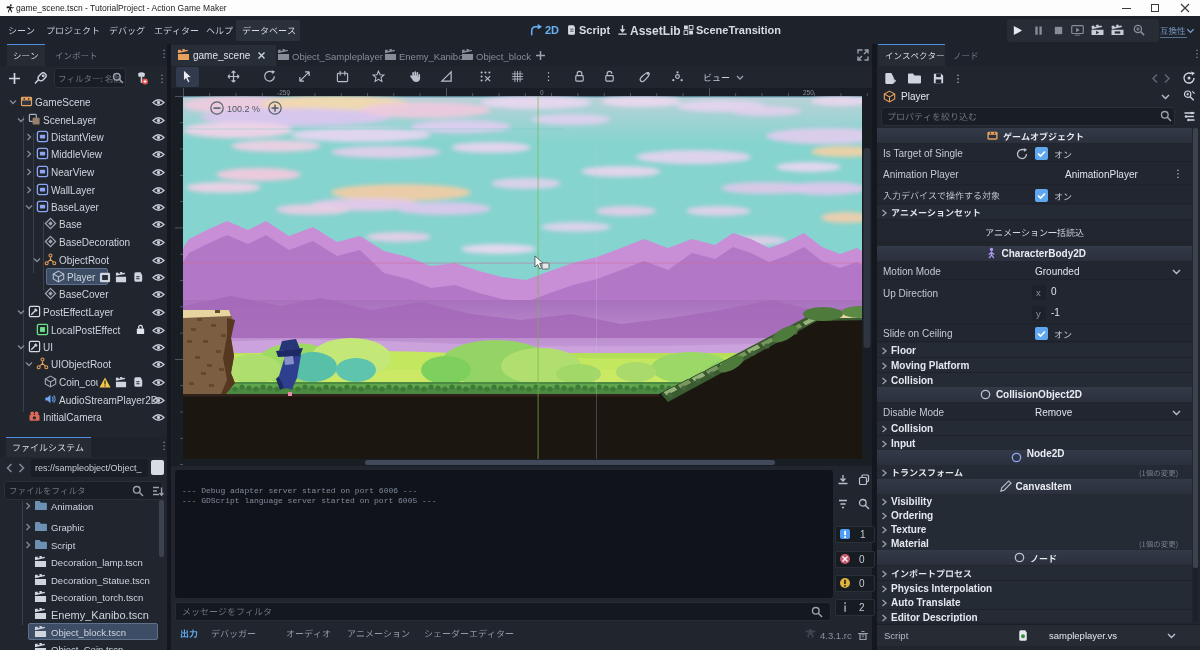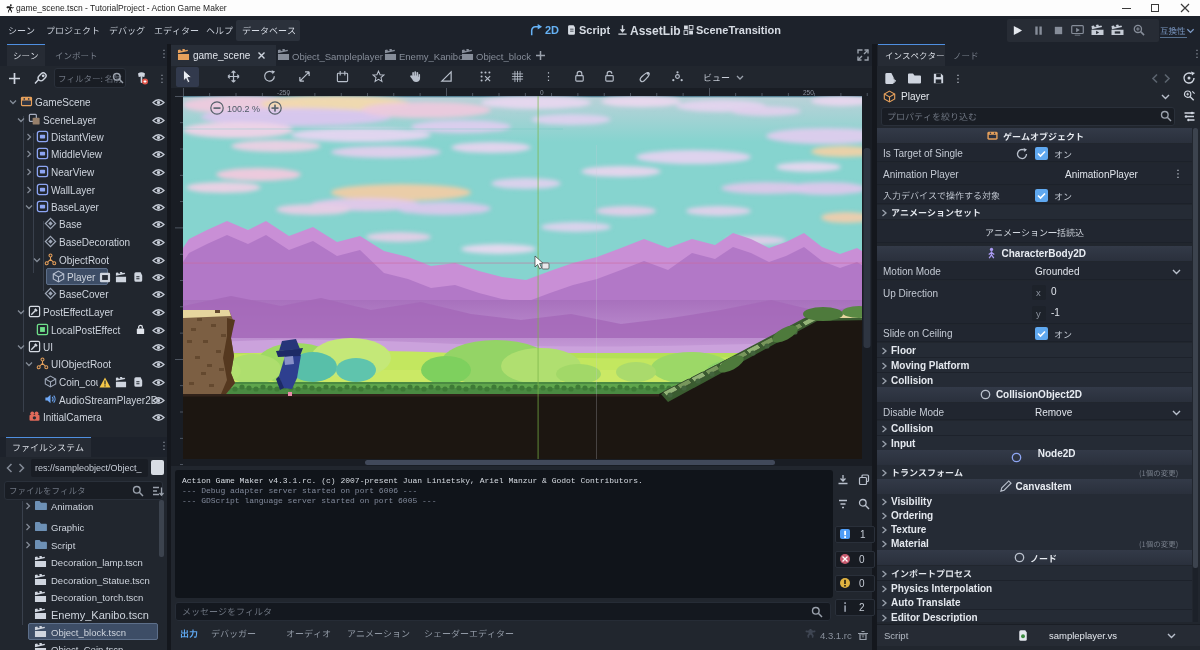--- a/index.html
+++ b/index.html
@@ -841,21 +841,20 @@
 <rect x="100.5" y="19.3" width="7" height="1.6" fill="#55606a"></rect>
 <rect x="103.2" y="16.6" width="1.6" height="7" fill="#55606a"></rect>
 <path d="M364 168 l0 11 2.6-2.6 2 4.4 2-1-2-4.2 3.4-.4z" fill="#fff" stroke="#333" stroke-width="0.7"></path>
 <rect x="371" y="175" width="7" height="6" rx="1" fill="#e8e8ec" stroke="#555" stroke-width="0.8"></rect>
 <rect x="12" y="371" width="679" height="7" fill="#191d24"></rect>
 <rect x="194" y="372" width="410" height="5" rx="2.5" fill="#41495a"></rect>
 </svg>
 </div>
 <div class="abs" style="left:171px;top:466px;width:701px;height:184px;background:#21262e;">
 <div class="abs" style="left:4px;top:4px;width:658px;height:128px;background:#10141a;border-radius:3px;"></div>
-<div class="t" style="left:11px;top:10px;font-family:'Liberation Mono',monospace;font-size:8px;color:#d6dbe2;">Action Game Maker v4.3.1.rc. (c) 2007-present Juan Linietsky, Ariel Manzur &amp; Godot Contributors.</div>
 <div class="t" style="left:11px;top:20px;font-family:'Liberation Mono',monospace;font-size:8px;color:#81899a;">--- Debug adapter server started on port 6006 ---</div>
 <div class="t" style="left:11px;top:30px;font-family:'Liberation Mono',monospace;font-size:8px;color:#81899a;">--- GDScript language server started on port 6005 ---</div>
 <svg class="abs" style="left:666px;top:8px" width="12" height="12" viewBox="0 0 12 12">
       <path d="M6 1v6M3.5 4.5 6 7l2.5-2.5M1.5 9.5h9" stroke="#b9c0cc" stroke-width="1.3" fill="none"></path>
     </svg>
 <svg class="abs" style="left:687px;top:8px" width="12" height="12" viewBox="0 0 12 12">
       <rect x="1.5" y="3.5" width="7" height="7" rx="1" fill="none" stroke="#b9c0cc" stroke-width="1.2"></rect>
       <path d="M4 3.5V2a1 1 0 0 1 1-1h4.5a1 1 0 0 1 1 1v4.5a1 1 0 0 1-1 1H8" stroke="#b9c0cc" stroke-width="1.2" fill="none"></path>
     </svg>
 <svg class="abs" style="left:666px;top:32px" width="12" height="12" viewBox="0 0 12 12">
@@ -1096,21 +1095,21 @@
 <svg class="abs" style="left:4px;top:297px" width="7" height="8" viewBox="0 0 7 8">
       <path d="M1.5 1l3.5 3-3.5 3" stroke="#9aa1ac" stroke-width="1.3" fill="none"></path>
     </svg>
 <div class="t" style="left:14px;top:295px;font-size:10px;font-weight:bold;color:#e4e8ee;">Collision</div>
 <div class="abs" style="left:0;top:308px;width:315px;height:15px;background:#252b35;border-bottom:1px solid #1d222b;"></div>
 <svg class="abs" style="left:4px;top:312px" width="7" height="8" viewBox="0 0 7 8">
       <path d="M1.5 1l3.5 3-3.5 3" stroke="#9aa1ac" stroke-width="1.3" fill="none"></path>
     </svg>
 <div class="t" style="left:14px;top:310px;font-size:10px;font-weight:bold;color:#e4e8ee;">Input</div>
 <div class="abs" style="left:0;top:322px;width:315px;height:15px;background:linear-gradient(#333a48,#2a303c);"></div>
-<div class="t" style="left:149.7px;top:320px;font-size:10px;font-weight:bold;color:#e8ecf2;margin-left:11px;">Node2D</div>
+<div class="t" style="left:149.7px;top:320px;font-size:10px;font-weight:bold;color:#e8ecf2;">Node2D</div>
 <svg class="abs" style="left:132.7px;top:323px" width="13" height="13" viewBox="0 0 14 14">
       <circle cx="7" cy="7" r="4.5" fill="none" stroke="#8da5f3" stroke-width="1.4"></circle>
     </svg>
 <div class="abs" style="left:0;top:337px;width:315px;height:15px;background:#252b35;border-bottom:1px solid #1d222b;"></div>
 <svg class="abs" style="left:4px;top:341px" width="7" height="8" viewBox="0 0 7 8">
       <path d="M1.5 1l3.5 3-3.5 3" stroke="#9aa1ac" stroke-width="1.3" fill="none"></path>
     </svg>
 <svg class="abs" style="left:14px;top:339px;overflow:visible" width="74" height="13">
       <path transform="translate(0,9)" d="M2.8 -0.9Q2.8 -1.0 2.8 -1.4Q2.8 -1.8 2.8 -2.3Q2.8 -2.9 2.8 -3.4Q2.8 -4.0 2.8 -4.5Q2.8 -5.0 2.8 -5.4Q2.8 -5.8 2.8 -6.0Q2.8 -6.3 2.8 -6.6Q2.8 -6.9 2.7 -7.1H4.1Q4.1 -6.9 4.1 -6.6Q4.1 -6.3 4.1 -6.0Q4.1 -5.8 4.1 -5.4Q4.1 -4.9 4.1 -4.4Q4.1 -3.9 4.1 -3.3Q4.1 -2.8 4.1 -2.3Q4.1 -1.8 4.1 -1.4Q4.1 -1.0 4.1 -0.9Q4.1 -0.7 4.1 -0.5Q4.1 -0.3 4.1 -0.0Q4.1 0.2 4.1 0.4H2.7Q2.8 0.1 2.8 -0.2Q2.8 -0.6 2.8 -0.9ZM3.8 -4.8Q4.2 -4.7 4.8 -4.5Q5.4 -4.3 5.9 -4.1Q6.5 -3.9 7.0 -3.7Q7.5 -3.5 7.8 -3.3L7.3 -2.1Q6.9 -2.3 6.5 -2.5Q6.0 -2.7 5.5 -2.9Q5.1 -3.1 4.6 -3.2Q4.2 -3.4 3.8 -3.5Z M11.0 -6.9Q11.2 -6.9 11.5 -6.9Q11.7 -6.9 11.9 -6.9Q12.1 -6.9 12.5 -6.9Q12.8 -6.9 13.3 -6.9Q13.7 -6.9 14.1 -6.9Q14.6 -6.9 14.9 -6.9Q15.2 -6.9 15.4 -6.9Q15.6 -6.9 15.9 -6.9Q16.2 -6.9 16.4 -6.9V-5.7Q16.2 -5.8 15.9 -5.8Q15.6 -5.8 15.4 -5.8Q15.2 -5.8 14.9 -5.8Q14.6 -5.8 14.1 -5.8Q13.7 -5.8 13.2 -5.8Q12.8 -5.8 12.5 -5.8Q12.1 -5.8 11.9 -5.8Q11.7 -5.8 11.5 -5.8Q11.2 -5.8 11.0 -5.7ZM17.1 -4.3Q17.1 -4.2 17.0 -4.1Q17.0 -4.0 17.0 -3.9Q16.8 -3.3 16.5 -2.6Q16.1 -2.0 15.6 -1.4Q15.0 -0.7 14.1 -0.2Q13.3 0.3 12.4 0.5L11.5 -0.5Q12.5 -0.7 13.3 -1.1Q14.1 -1.5 14.6 -2.1Q15.0 -2.4 15.2 -2.8Q15.4 -3.3 15.6 -3.6Q15.5 -3.6 15.2 -3.6Q15.0 -3.6 14.6 -3.6Q14.3 -3.6 13.9 -3.6Q13.5 -3.6 13.1 -3.6Q12.7 -3.6 12.4 -3.6Q12.0 -3.6 11.7 -3.6Q11.4 -3.6 11.2 -3.6Q11.1 -3.6 10.8 -3.6Q10.5 -3.6 10.2 -3.6V-4.8Q10.5 -4.7 10.7 -4.7Q11.0 -4.7 11.2 -4.7Q11.4 -4.7 11.6 -4.7Q11.9 -4.7 12.3 -4.7Q12.6 -4.7 13.0 -4.7Q13.4 -4.7 13.9 -4.7Q14.3 -4.7 14.6 -4.7Q15.0 -4.7 15.3 -4.7Q15.5 -4.7 15.7 -4.7Q15.9 -4.7 16.1 -4.7Q16.2 -4.7 16.3 -4.8Z M20.2 -6.8Q20.4 -6.7 20.7 -6.4Q21.0 -6.2 21.4 -5.9Q21.7 -5.7 22.0 -5.4Q22.3 -5.1 22.5 -4.9L21.6 -4.0Q21.4 -4.2 21.1 -4.4Q20.8 -4.7 20.5 -5.0Q20.2 -5.3 19.9 -5.5Q19.6 -5.8 19.3 -5.9ZM19.0 -0.8Q19.7 -0.9 20.4 -1.1Q21.0 -1.3 21.5 -1.5Q22.1 -1.8 22.5 -2.0Q23.3 -2.5 23.9 -3.1Q24.5 -3.7 25.0 -4.3Q25.5 -4.9 25.8 -5.5L26.5 -4.3Q26.1 -3.7 25.6 -3.0Q25.1 -2.4 24.5 -1.9Q23.9 -1.4 23.1 -0.9Q22.7 -0.7 22.2 -0.4Q21.6 -0.2 21.0 0.0Q20.4 0.2 19.8 0.3Z M34.5 -6.1Q34.4 -6.0 34.3 -5.9Q34.2 -5.7 34.2 -5.5Q34.0 -5.1 33.7 -4.6Q33.5 -4.1 33.1 -3.5Q32.8 -3.0 32.4 -2.6Q31.9 -2.0 31.3 -1.4Q30.7 -0.9 30.0 -0.4Q29.3 0.0 28.6 0.4L27.7 -0.6Q28.4 -0.9 29.1 -1.3Q29.8 -1.7 30.4 -2.2Q31.0 -2.7 31.4 -3.2Q31.7 -3.5 31.9 -3.9Q32.2 -4.3 32.4 -4.7Q32.6 -5.1 32.7 -5.4Q32.6 -5.4 32.4 -5.4Q32.2 -5.4 31.8 -5.4Q31.5 -5.4 31.2 -5.4Q30.9 -5.4 30.5 -5.4Q30.2 -5.4 30.0 -5.4Q29.8 -5.4 29.7 -5.4Q29.5 -5.4 29.3 -5.4Q29.1 -5.4 28.9 -5.3Q28.7 -5.3 28.6 -5.3V-6.6Q28.7 -6.6 28.9 -6.6Q29.1 -6.6 29.3 -6.5Q29.5 -6.5 29.7 -6.5Q29.8 -6.5 30.0 -6.5Q30.3 -6.5 30.6 -6.5Q30.9 -6.5 31.3 -6.5Q31.6 -6.5 31.9 -6.5Q32.3 -6.5 32.5 -6.5Q32.7 -6.5 32.8 -6.5Q33.1 -6.5 33.4 -6.6Q33.6 -6.6 33.8 -6.6ZM32.5 -3.3Q32.8 -3.0 33.2 -2.7Q33.6 -2.3 34.0 -1.9Q34.4 -1.5 34.7 -1.1Q35.1 -0.8 35.3 -0.5L34.3 0.4Q33.9 -0.1 33.5 -0.6Q33.1 -1.1 32.6 -1.5Q32.1 -2.0 31.6 -2.5Z M44.0 -6.0Q43.9 -5.9 43.9 -5.7Q43.8 -5.5 43.8 -5.4Q43.7 -5.0 43.6 -4.6Q43.5 -4.2 43.3 -3.8Q43.2 -3.3 43.0 -2.9Q42.7 -2.5 42.5 -2.1Q42.0 -1.6 41.5 -1.1Q41.0 -0.6 40.3 -0.2Q39.6 0.1 38.8 0.4L37.9 -0.7Q38.7 -0.9 39.4 -1.2Q40.1 -1.5 40.5 -1.9Q41.0 -2.3 41.4 -2.8Q41.7 -3.2 41.9 -3.6Q42.1 -4.1 42.2 -4.5Q42.4 -4.9 42.4 -5.3Q42.3 -5.3 42.0 -5.3Q41.7 -5.3 41.3 -5.3Q40.8 -5.3 40.4 -5.3Q39.9 -5.3 39.5 -5.3Q39.1 -5.3 38.7 -5.3Q38.4 -5.3 38.2 -5.3Q37.9 -5.3 37.6 -5.3Q37.4 -5.3 37.2 -5.3V-6.6Q37.3 -6.5 37.5 -6.5Q37.7 -6.5 37.9 -6.5Q38.1 -6.5 38.2 -6.5Q38.4 -6.5 38.7 -6.5Q38.9 -6.5 39.3 -6.5Q39.6 -6.5 40.0 -6.5Q40.4 -6.5 40.8 -6.5Q41.2 -6.5 41.5 -6.5Q41.8 -6.5 42.1 -6.5Q42.3 -6.5 42.4 -6.5Q42.5 -6.5 42.7 -6.5Q42.9 -6.5 43.1 -6.6Z M51.1 -5.6Q51.0 -5.4 51.0 -5.2Q51.0 -5.0 51.0 -4.8Q51.0 -4.6 51.0 -4.2Q51.0 -3.8 51.1 -3.4Q51.1 -3.0 51.1 -2.6Q51.1 -2.1 51.1 -1.7Q51.1 -1.2 51.1 -0.8Q51.1 -0.4 51.1 -0.1Q51.1 0.3 50.9 0.5Q50.6 0.7 50.2 0.7Q50.0 0.7 49.8 0.7Q49.5 0.7 49.3 0.7Q49.1 0.7 48.9 0.7L48.8 -0.4Q49.1 -0.3 49.3 -0.3Q49.6 -0.3 49.8 -0.3Q49.9 -0.3 50.0 -0.3Q50.1 -0.4 50.1 -0.6Q50.1 -0.8 50.0 -1.1Q50.0 -1.5 50.0 -1.9Q50.0 -2.2 50.0 -2.6Q50.0 -3.0 50.0 -3.4Q50.0 -3.8 50.0 -4.2Q50.0 -4.6 50.0 -4.8Q50.0 -5.0 49.9 -5.2Q49.9 -5.4 49.9 -5.6ZM46.7 -4.4Q46.9 -4.3 47.1 -4.3Q47.4 -4.3 47.5 -4.3Q47.6 -4.3 47.9 -4.3Q48.2 -4.3 48.6 -4.3Q49.0 -4.3 49.4 -4.3Q49.9 -4.3 50.3 -4.3Q50.7 -4.3 51.1 -4.3Q51.5 -4.3 51.8 -4.3Q52.0 -4.3 52.1 -4.3Q52.3 -4.3 52.5 -4.3Q52.7 -4.3 52.8 -4.4V-3.3Q52.7 -3.3 52.5 -3.3Q52.3 -3.3 52.1 -3.3Q52.1 -3.3 51.8 -3.3Q51.6 -3.3 51.2 -3.3Q50.8 -3.3 50.3 -3.3Q49.9 -3.3 49.4 -3.3Q49.0 -3.3 48.6 -3.3Q48.2 -3.3 47.9 -3.3Q47.6 -3.3 47.6 -3.3Q47.4 -3.3 47.1 -3.3Q46.9 -3.3 46.7 -3.2ZM46.3 -0.9Q46.9 -1.1 47.4 -1.4Q47.9 -1.8 48.4 -2.2Q48.8 -2.5 49.2 -2.9Q49.5 -3.3 49.7 -3.6L50.3 -3.6L50.3 -2.7Q50.1 -2.4 49.8 -2.0Q49.5 -1.7 49.0 -1.3Q48.6 -0.9 48.1 -0.6Q47.6 -0.2 47.1 0.0Z M54.8 -4.2Q55.0 -4.2 55.2 -4.1Q55.5 -4.1 55.8 -4.1Q56.0 -4.1 56.3 -4.1Q56.5 -4.1 56.8 -4.1Q57.2 -4.1 57.6 -4.1Q58.0 -4.1 58.4 -4.1Q58.8 -4.1 59.2 -4.1Q59.6 -4.1 60.0 -4.1Q60.4 -4.1 60.6 -4.1Q60.9 -4.1 61.1 -4.1Q61.4 -4.1 61.7 -4.1Q62.0 -4.2 62.2 -4.2V-2.8Q62.0 -2.8 61.7 -2.8Q61.4 -2.8 61.1 -2.8Q60.9 -2.8 60.6 -2.8Q60.3 -2.8 60.0 -2.8Q59.6 -2.8 59.2 -2.8Q58.8 -2.8 58.4 -2.8Q57.9 -2.8 57.6 -2.8Q57.2 -2.8 56.8 -2.8Q56.5 -2.8 56.3 -2.8Q55.9 -2.8 55.5 -2.8Q55.1 -2.8 54.8 -2.8Z M68.0 -6.8Q67.9 -6.6 67.8 -6.3Q67.7 -6.1 67.6 -5.8Q67.5 -5.5 67.4 -5.1Q67.3 -4.8 67.1 -4.3Q67.0 -3.8 66.8 -3.3Q66.6 -2.8 66.5 -2.4Q66.3 -1.9 66.2 -1.6Q66.1 -1.2 66.0 -0.9L64.6 -0.9Q64.8 -1.2 64.9 -1.6Q65.1 -2.0 65.2 -2.5Q65.4 -3.0 65.6 -3.5Q65.7 -4.0 65.9 -4.5Q66.0 -5.0 66.2 -5.4Q66.3 -5.8 66.3 -6.0Q66.4 -6.4 66.5 -6.6Q66.5 -6.9 66.6 -7.1ZM69.6 -3.9Q69.8 -3.5 70.1 -3.0Q70.4 -2.5 70.7 -2.0Q71.0 -1.5 71.2 -1.0Q71.4 -0.5 71.6 -0.1L70.4 0.4Q70.2 -0.0 70.0 -0.5Q69.8 -1.0 69.5 -1.6Q69.3 -2.1 69.0 -2.6Q68.7 -3.1 68.5 -3.4ZM64.5 -1.3Q64.9 -1.3 65.3 -1.3Q65.7 -1.4 66.2 -1.4Q66.7 -1.5 67.3 -1.5Q67.8 -1.6 68.3 -1.6Q68.8 -1.7 69.2 -1.8Q69.7 -1.8 70.0 -1.9L70.3 -0.7Q69.9 -0.7 69.5 -0.6Q69.0 -0.6 68.5 -0.5Q67.9 -0.4 67.4 -0.4Q66.8 -0.3 66.3 -0.3Q65.8 -0.2 65.4 -0.2Q64.9 -0.1 64.6 -0.1Q64.4 -0.1 64.2 -0.0Q64.0 0.0 63.8 0.0L63.6 -1.3Q63.8 -1.3 64.1 -1.3Q64.3 -1.3 64.5 -1.3Z" fill="#e4e8ee"></path>
     </svg>

